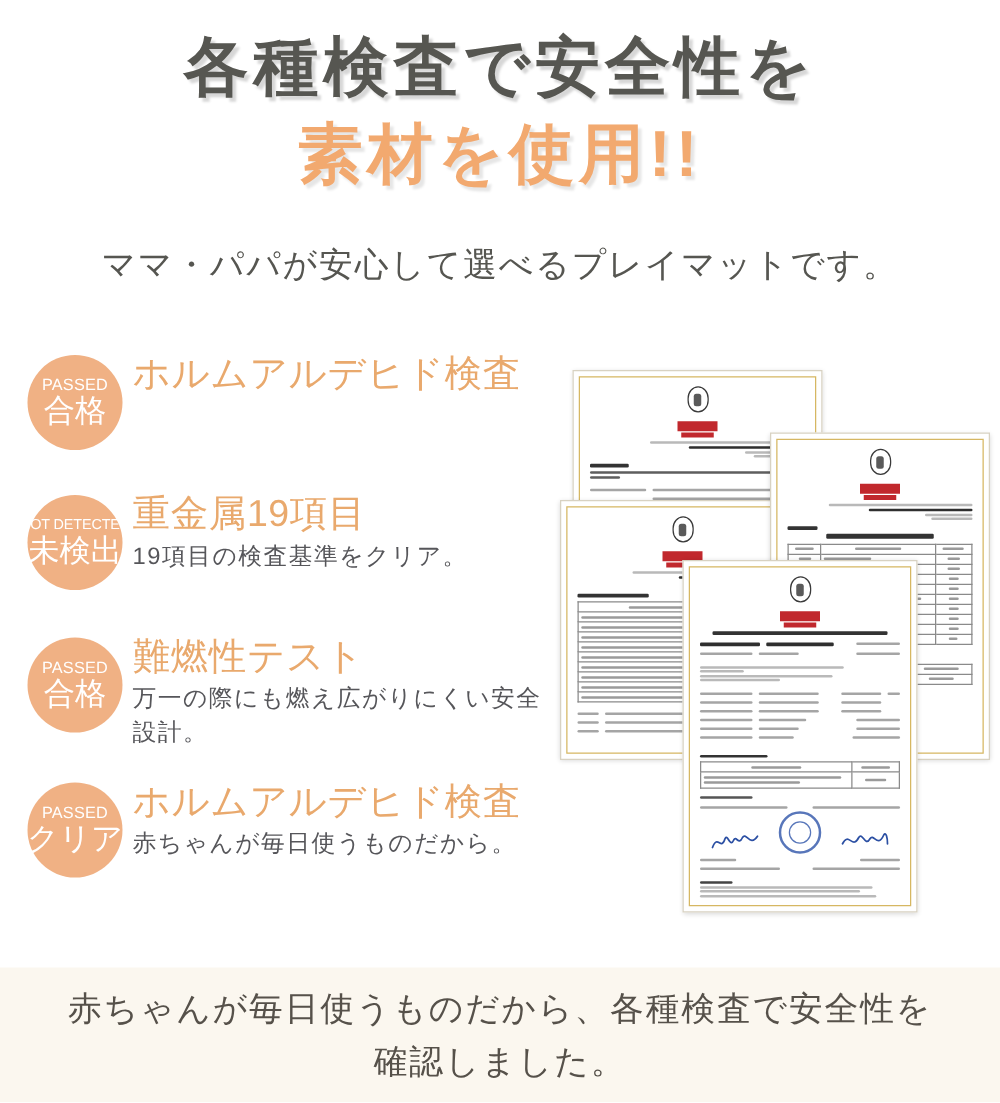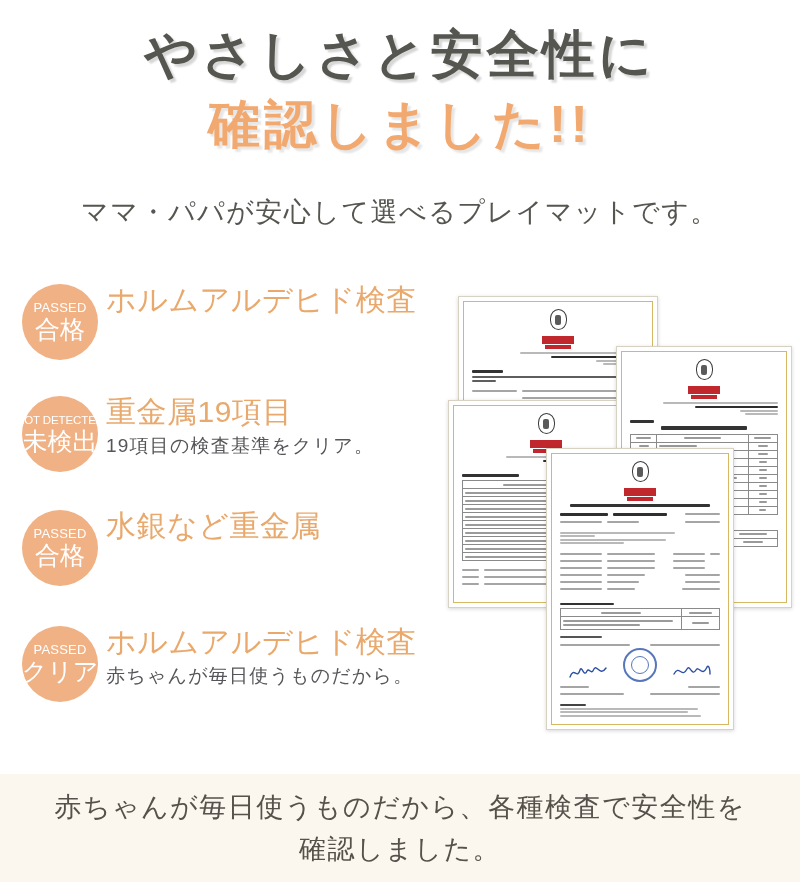--- a/index.html
+++ b/index.html
@@ -316,22 +316,22 @@
     white-space: nowrap;
     text-align: center;
   }
 </style>
 </head>
 <body>
 
 <div class="page">
 
   <div class="headline">
-    <div class="headline-line1">やさしさと安全性に</div>
-    <div class="headline-line2">確認しました!!</div>
+    <div class="headline-line1">各種検査で安全性を</div>
+    <div class="headline-line2">素材を使用!!</div>
   </div>
 
   <div class="subheadline">ママ・パパが安心して選べるプレイマットです。</div>
 
   <div class="features">
 
     <div class="feature">
       <div class="badge">
         <span class="badge-en">PASSED</span>
         <span class="badge-jp">合格</span>
@@ -348,21 +348,25 @@
       <div class="feature-desc">
         <div>19項目の検査基準をクリア。</div>
       </div>
     </div>
 
     <div class="feature">
       <div class="badge">
         <span class="badge-en">PASSED</span>
         <span class="badge-jp">合格</span>
       </div>
-      <div class="feature-title">水銀など重金属</div>
+      <div class="feature-title">難燃性テスト</div>
+      <div class="feature-desc">
+        <div>万一の際にも燃え広がりにくい安全</div>
+        <div>設計。</div>
+      </div>
     </div>
 
     <div class="feature">
       <div class="badge">
         <span class="badge-en">PASSED</span>
         <span class="badge-jp">クリア</span>
       </div>
       <div class="feature-title">ホルムアルデヒド検査</div>
       <div class="feature-desc">
         <div>赤ちゃんが毎日使うものだから。</div>

